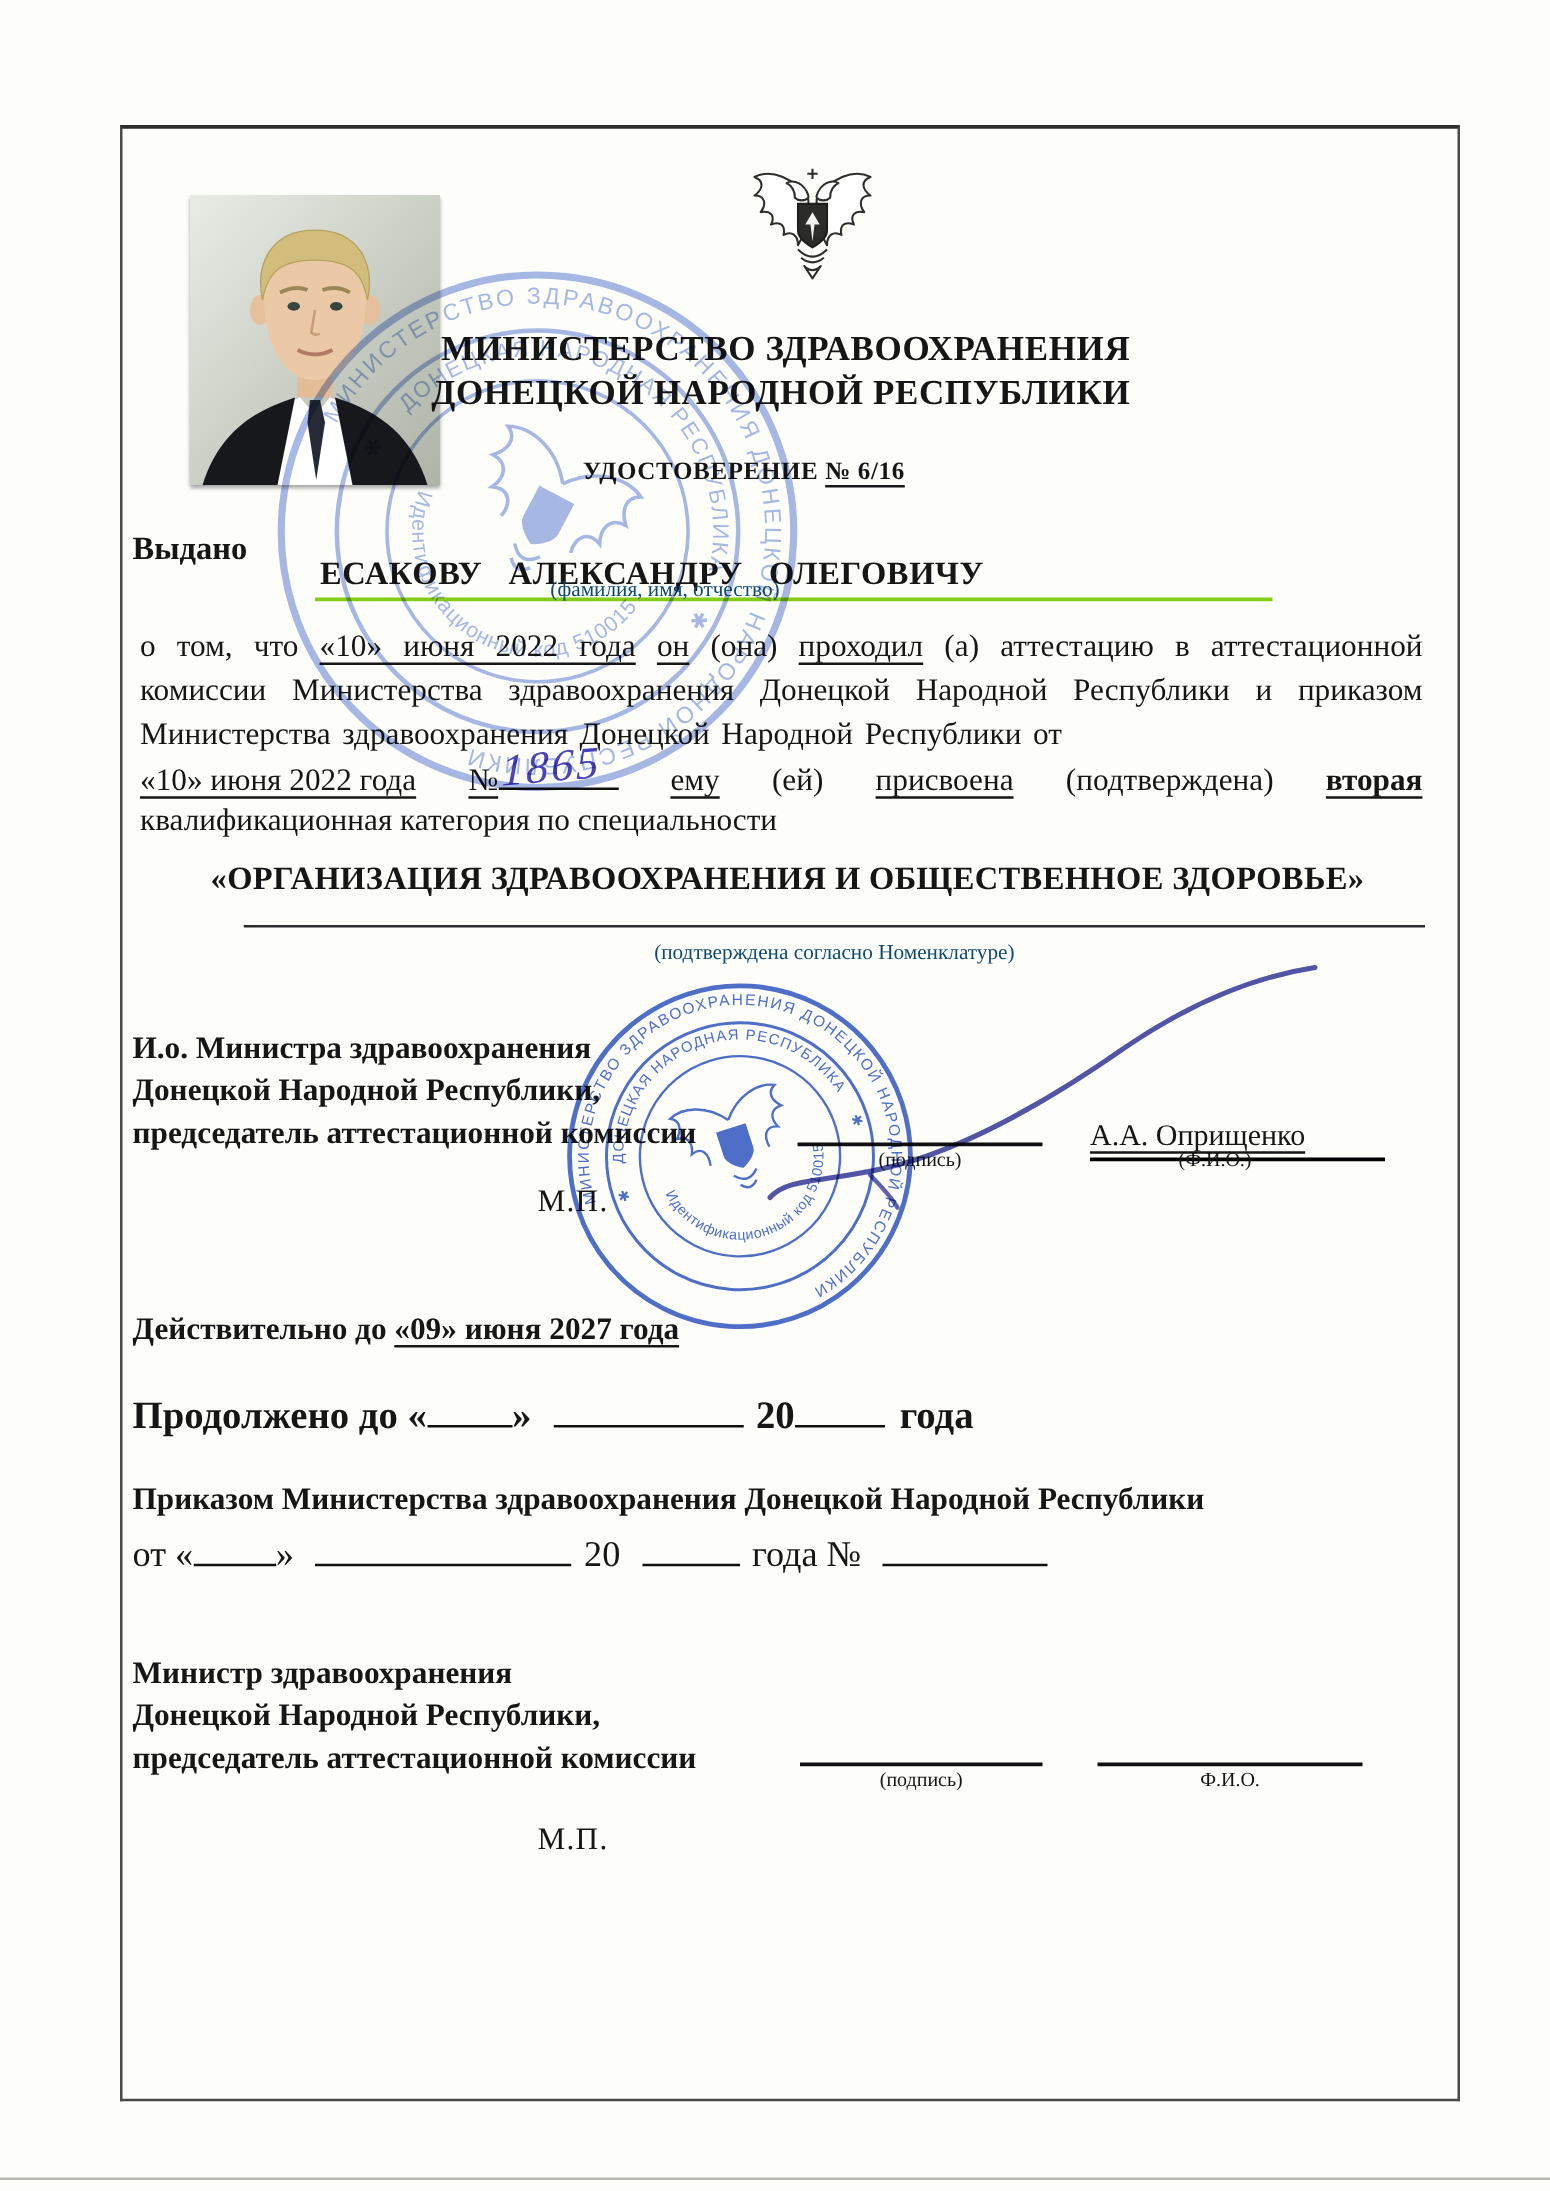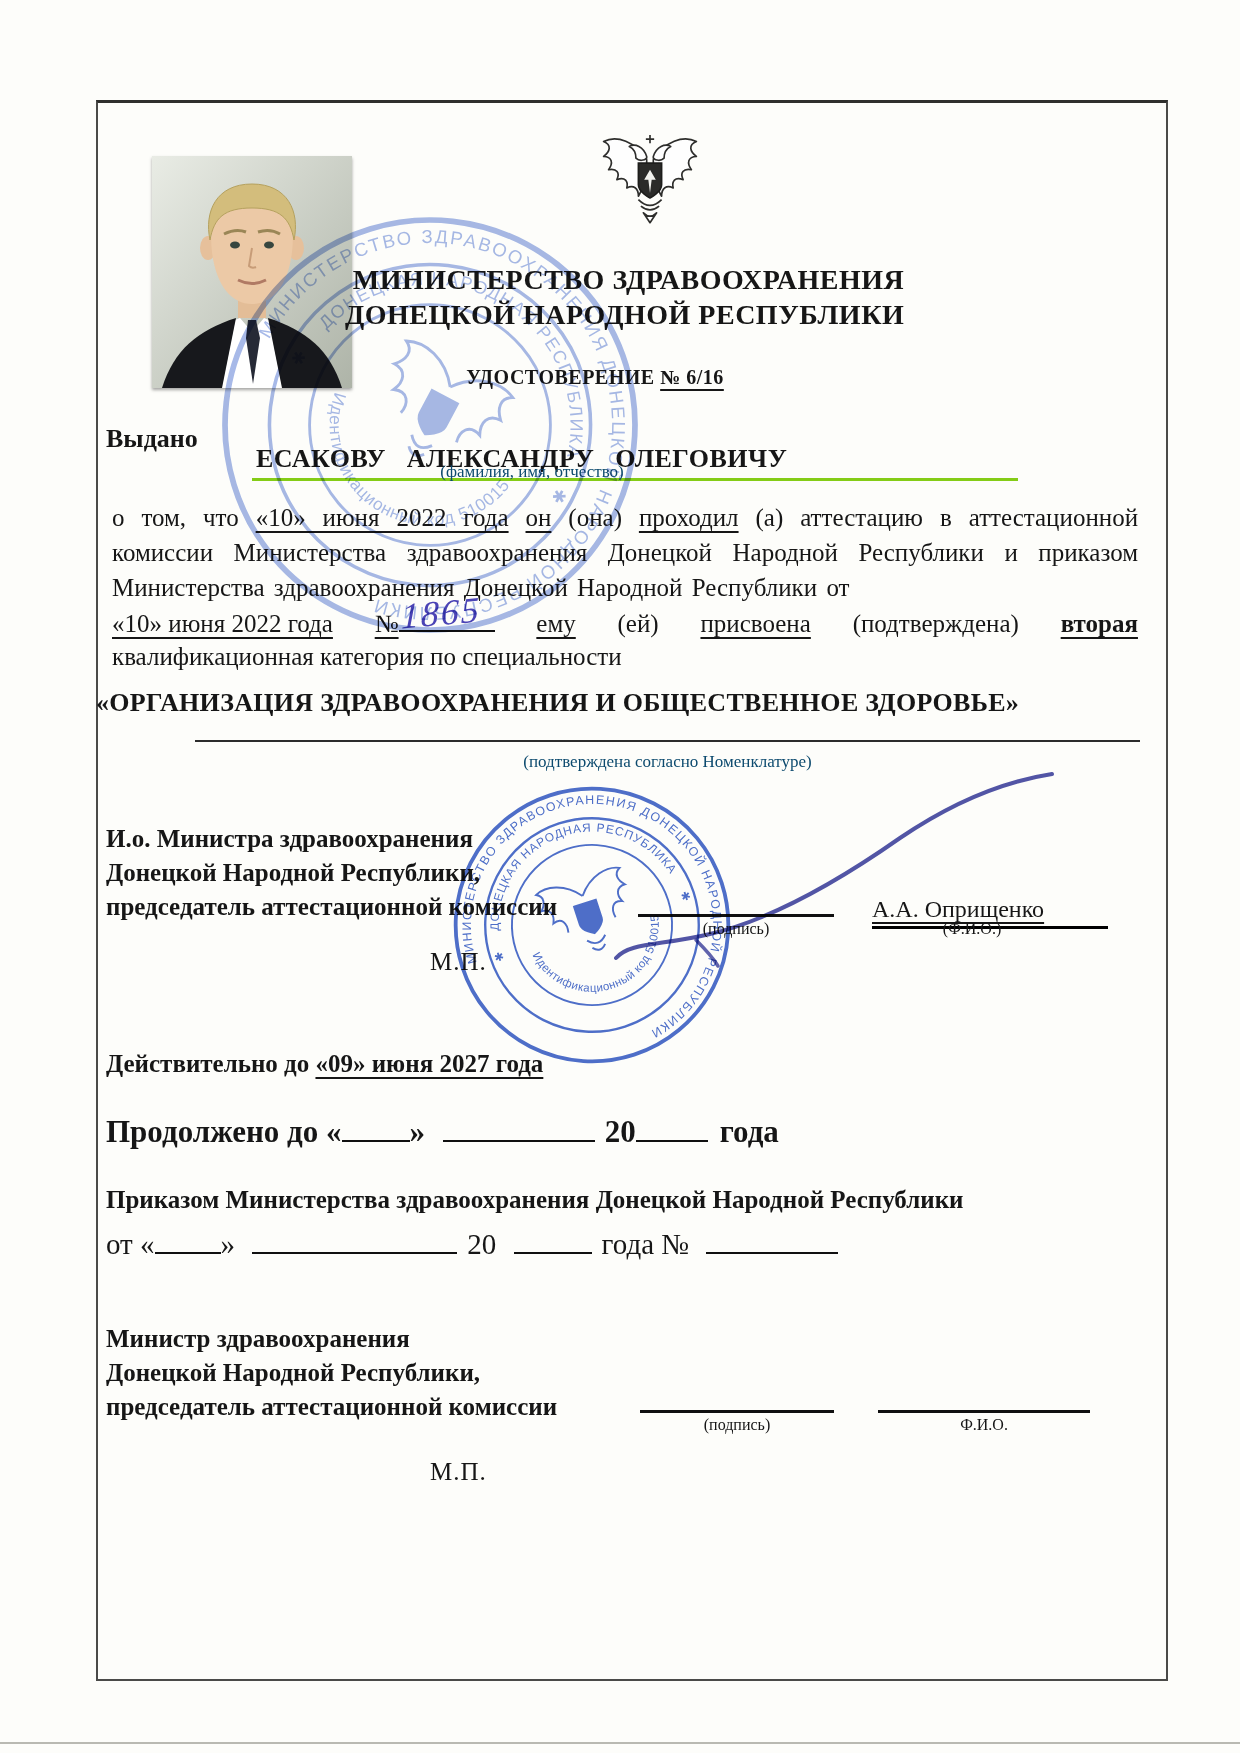--- a/index.html
+++ b/index.html
@@ -24,21 +24,21 @@
   .cap{font-size:17px;color:#0c4a6e;}
   .par{left:112px;top:500px;width:1026px;font-size:25px;line-height:35px;text-align:justify;word-spacing:3px;}
   .line4{left:112px;top:608px;width:1026px;display:flex;justify-content:space-between;align-items:baseline;font-size:25px;white-space:nowrap;}
   .line5{left:112px;top:643px;width:1026px;font-size:25px;}
   .blank{display:inline-block;border-bottom:2px solid #101010;height:22px;vertical-align:baseline;position:relative;}
   .hand{
     position:absolute;left:2px;top:-16px;
     font-size:36px;font-style:italic;color:#4a43b5;
     transform:rotate(-5deg) skewX(-6deg);letter-spacing:2px;white-space:nowrap;
   }
-  .spec-title{left:96px;top:688px;width:1068px;text-align:left;font-size:26px;font-weight:bold;letter-spacing:.3px;}
+  .spec-title{left:96px;top:688px;width:1068px;text-align:center;font-size:26px;font-weight:bold;letter-spacing:.3px;}
   .spec-rule{left:195px;top:740px;width:945px;border-bottom:2px solid #2c2c2c;height:0;}
   .spec-cap{left:195px;top:752px;width:945px;text-align:center;}
   .signer{left:106px;font-size:25px;font-weight:bold;line-height:34px;}
   .sigline{border-bottom:3px solid #101010;}
   .sigcap{text-align:center;font-size:16px;}
   .fio-name{font-size:24px;white-space:nowrap;}
   .mp{font-size:25px;letter-spacing:1px;}
   .valid{left:106px;top:1050px;font-size:25px;font-weight:bold;}
   .ext{left:106px;top:1114px;font-size:31px;font-weight:bold;white-space:nowrap;}
   .order1{left:106px;top:1186px;font-size:25px;font-weight:bold;}

